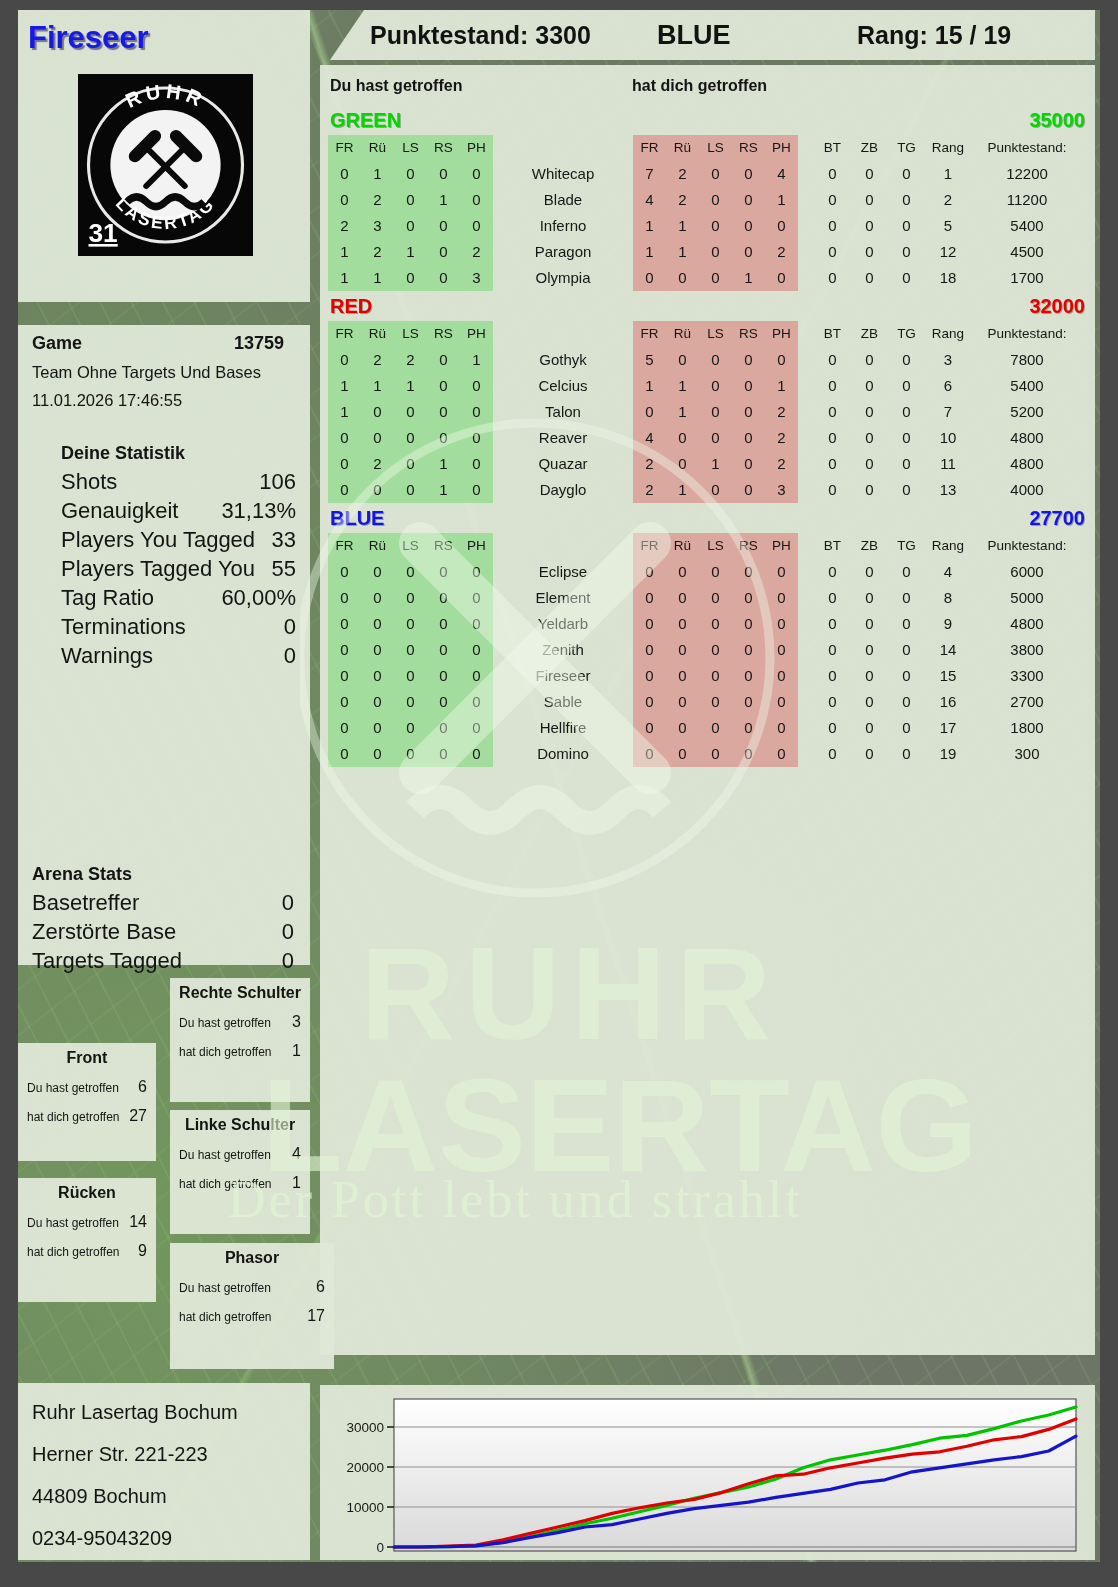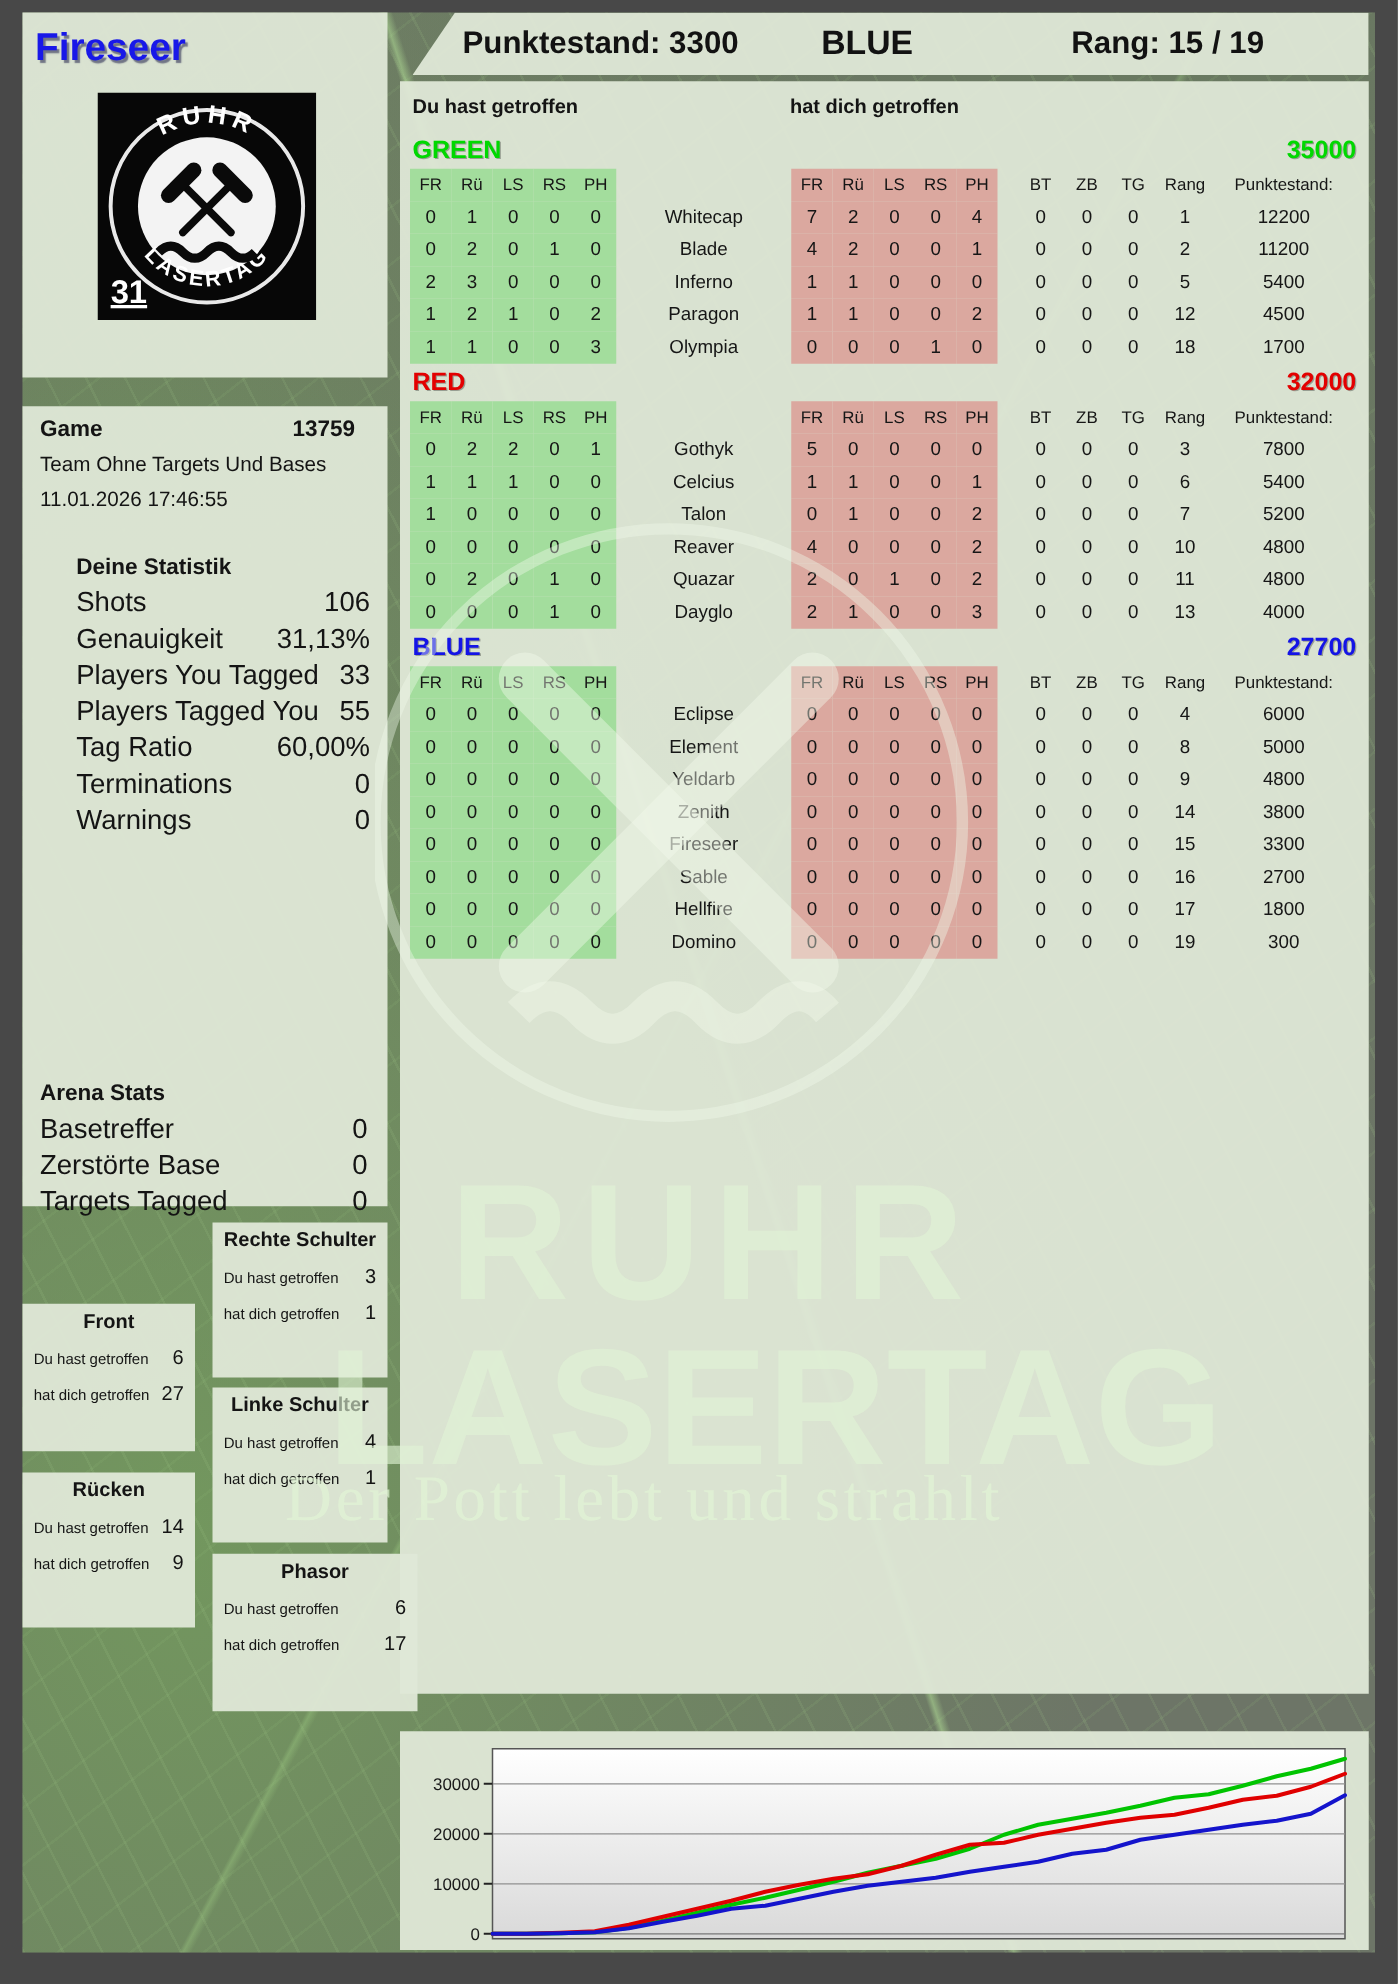--- a/index.html
+++ b/index.html
@@ -657,20 +657,26 @@
     <div class="brow">
         <span class="bl">Du hast getroffen</span>
         <span class="bv">6</span>
       </div>
     <div class="brow">
         <span class="bl">hat dich getroffen</span>
         <span class="bv">17</span>
       </div>
   </div>
 
+  <div class="panel address-panel">
+    <div>Ruhr Lasertag Bochum</div>
+    <div>Herner Str. 221-223</div>
+    <div>44809 Bochum</div>
+    <div>0234-95043209</div>
+  </div>
 
   <div class="panel chart-panel">
     <svg id="chart-svg" width="775" height="175" xmlns="http://www.w3.org/2000/svg">
         <defs>
           <linearGradient id="pg" x1="0" y1="0" x2="0" y2="1">
             <stop offset="0" stop-color="#ffffff"></stop>
             <stop offset="1" stop-color="#d9d9d9"></stop>
           </linearGradient>
         </defs>
         <rect x="74" y="14" width="682" height="152" fill="url(#pg)" stroke="#555" stroke-width="1.2"></rect>

